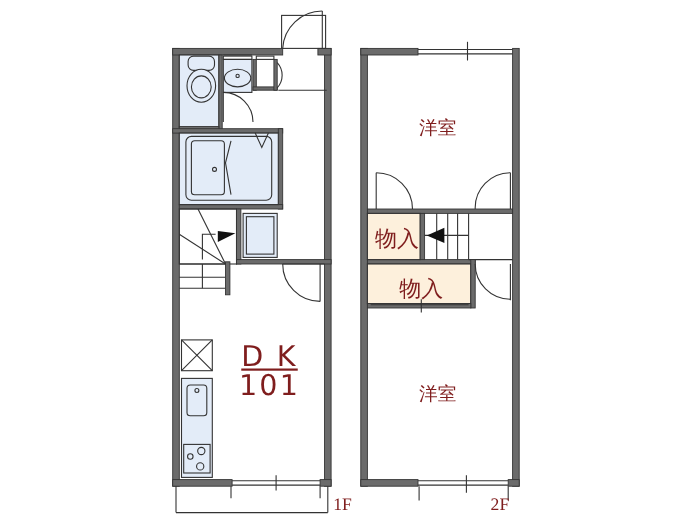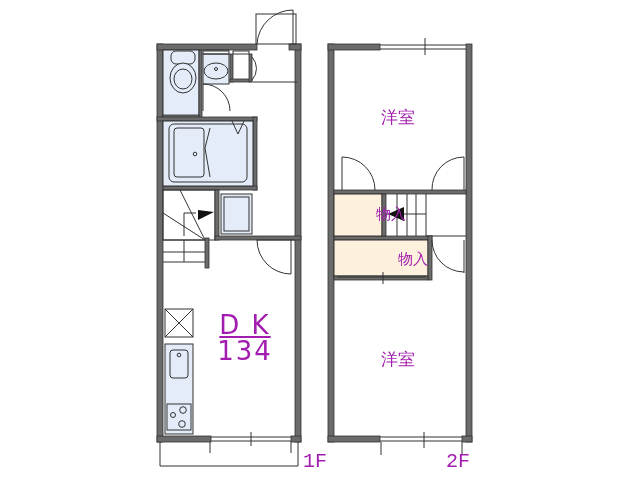--- a/index.html
+++ b/index.html
@@ -3,25 +3,25 @@
 <meta charset="utf-8">
 <style>
   html, body { margin: 0; padding: 0; background: #ffffff; }
   body { width: 631px; height: 479px; position: relative; overflow: hidden;
          font-family: "DejaVu Sans", "Liberation Sans", sans-serif; }
   svg { position: absolute; left: 0; top: 0; }
   .wall { fill: #6b6b6b; stroke: #333; stroke-width: 0.8; }
   .thin { fill: none; stroke: #333; stroke-width: 1; }
   .fix  { fill: #e3ecf8; stroke: #333; stroke-width: 1; }
   .closet { fill: #fdf0dc; stroke: #333; stroke-width: 1; }
-  .lbl { position: absolute; color: #a21caf; white-space: nowrap; line-height: 1; }
+  .lbl { position: absolute; color: #7f1d1d; white-space: nowrap; line-height: 1; }
   .room-lbl { font-size: 17px; }
   .dk-lbl { font-size: 26px; text-align: center; letter-spacing: 2px; }
-  .floor-lbl { font-size: 20px; font-family: Liberation Mono, monospace; }
-  .cl-lbl { font-size: 15px; margin-left: 35px; }
+  .floor-lbl { font-size: 16px; font-family: Liberation Serif, serif; }
+  .cl-lbl { font-size: 20px; }
 </style>
 </head>
 <body>
 
 <svg width="631" height="479" viewBox="0 0 631 479">
 
   <g>
 
     <rect class="wall" x="157" y="44" width="6" height="398"></rect>
     <rect class="wall" x="295" y="44" width="6" height="398"></rect>
@@ -190,18 +190,18 @@
       <line class="thin" x1="464" y1="240" x2="464" y2="273"></line>
       <path class="thin" d="M 432 240 A 32 32 0 0 0 464 272"></path>
     </g>
   </g>
 </svg>
 
 <div class="lbl floor-lbl" style="left:303px; top:452px;">1F</div>
 <div class="lbl floor-lbl" style="left:446px; top:452px;">2F</div>
 
 <div class="lbl dk-lbl" style="left:210px; top:312px; width:70px;text-decoration:underline;">D K</div>
-<div class="lbl dk-lbl" style="left:210px; top:338px; width:70px;">134</div>
+<div class="lbl dk-lbl" style="left:210px; top:338px; width:70px;">101</div>
 
 <div class="lbl room-lbl" style="left:381px; top:109px;">洋室</div>
 <div class="lbl room-lbl" style="left:381px; top:351px;">洋室</div>
 <div class="lbl cl-lbl" style="left:341px; top:207px;">物入</div>
 <div class="lbl cl-lbl" style="left:363px; top:252px;">物入</div>
 
 </body></html>

